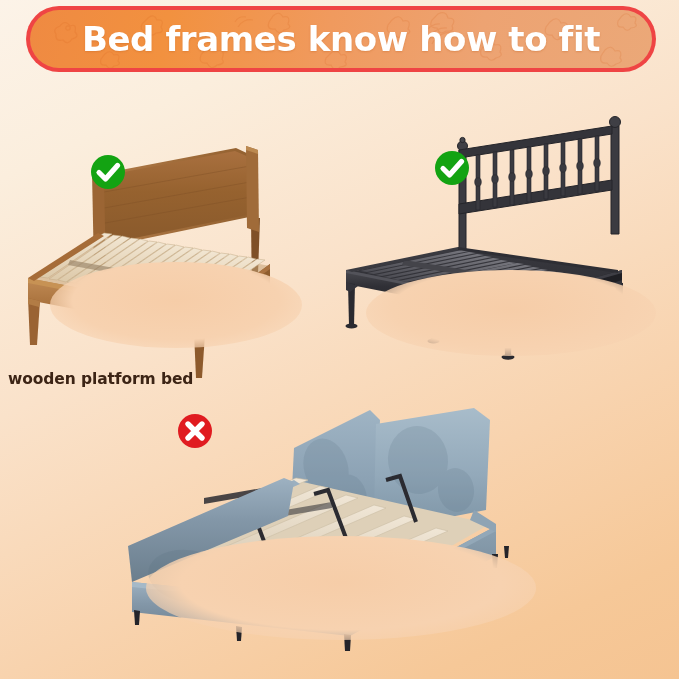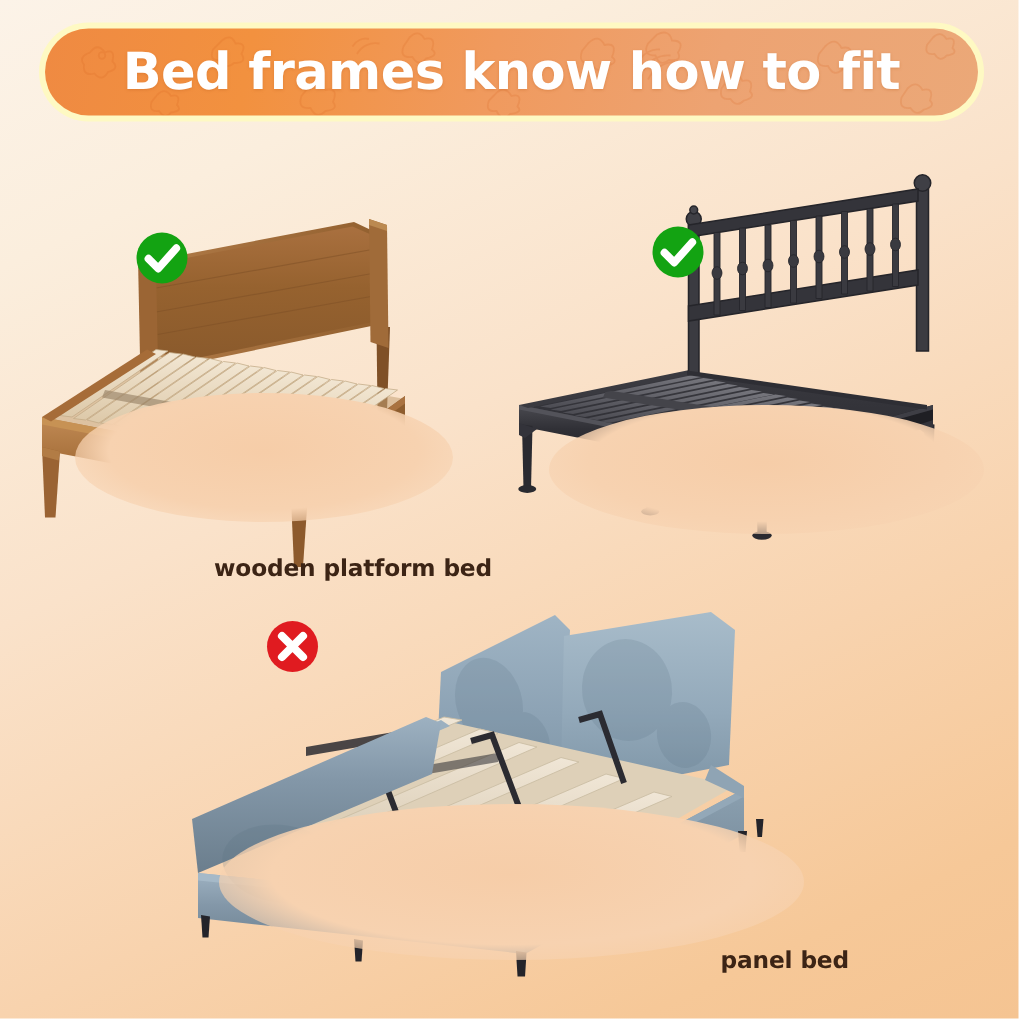--- a/index.html
+++ b/index.html
@@ -20,25 +20,25 @@
         #f8d3ae 68%,
         #f6c898 88%,
         #f5c492 100%);
     position: relative;
   }
 
   
   .banner-wrap {
     position: absolute;
     left: 26px;
-    top: 15px;
+    top: 6px;
     width: 630px;
     height: 66px;
     border-radius: 33px;
-    background: #fef9c3;
+    background: #ef4444;
     padding: 4px;
   }
   .banner {
     position: relative;
     width: 100%;
     height: 100%;
     border-radius: 29px;
     overflow: hidden;
     background: linear-gradient(100deg, #ef8a42 0%, #f2913f 22%, #f09a5e 48%, #eda372 72%, #eba878 100%);
     display: flex;
@@ -83,21 +83,21 @@
     border-radius: 50%;
     background: radial-gradient(ellipse at 50% 45%, #f6cda8 0%, #f7d2b0 58%, rgba(247,214,184,0) 100%);
   }
   .shadow-wood  { left: 42px;  top: 142px; width: 252px; height: 86px; }
   .shadow-metal { left: 30px;  top: 150px; width: 290px; height: 86px; }
   .shadow-panel { left: 28px;  top: 138px; width: 390px; height: 104px; }
 
   .caption {
     position: absolute;
     left: 0; right: 0;
-    text-align: right;
+    text-align: left;
     color: #3c2415;
     font-size: 15.5px;
     font-weight: bold;
     font-family: "DejaVu Sans", sans-serif;
     letter-spacing: -0.1px;
   }
   .cell-wood  .caption { top: 250px; }
   .cell-metal .caption { top: 250px; }
   .cell-panel .caption { top: 233px; }
 
@@ -458,14 +458,13 @@
     </svg>
   </div>
 
   <div class="badge badge-panel">
     <svg viewBox="0 0 40 40">
       <circle cx="20" cy="20" r="17" fill="#e01b20"></circle>
       <path d="M13 13 L27 27 M27 13 L13 27" fill="none" stroke="#ffffff" stroke-width="5.4" stroke-linecap="round"></path>
     </svg>
   </div>
 
-  <div class="caption">panel bed</div>
 </div>
 
 </body></html>

